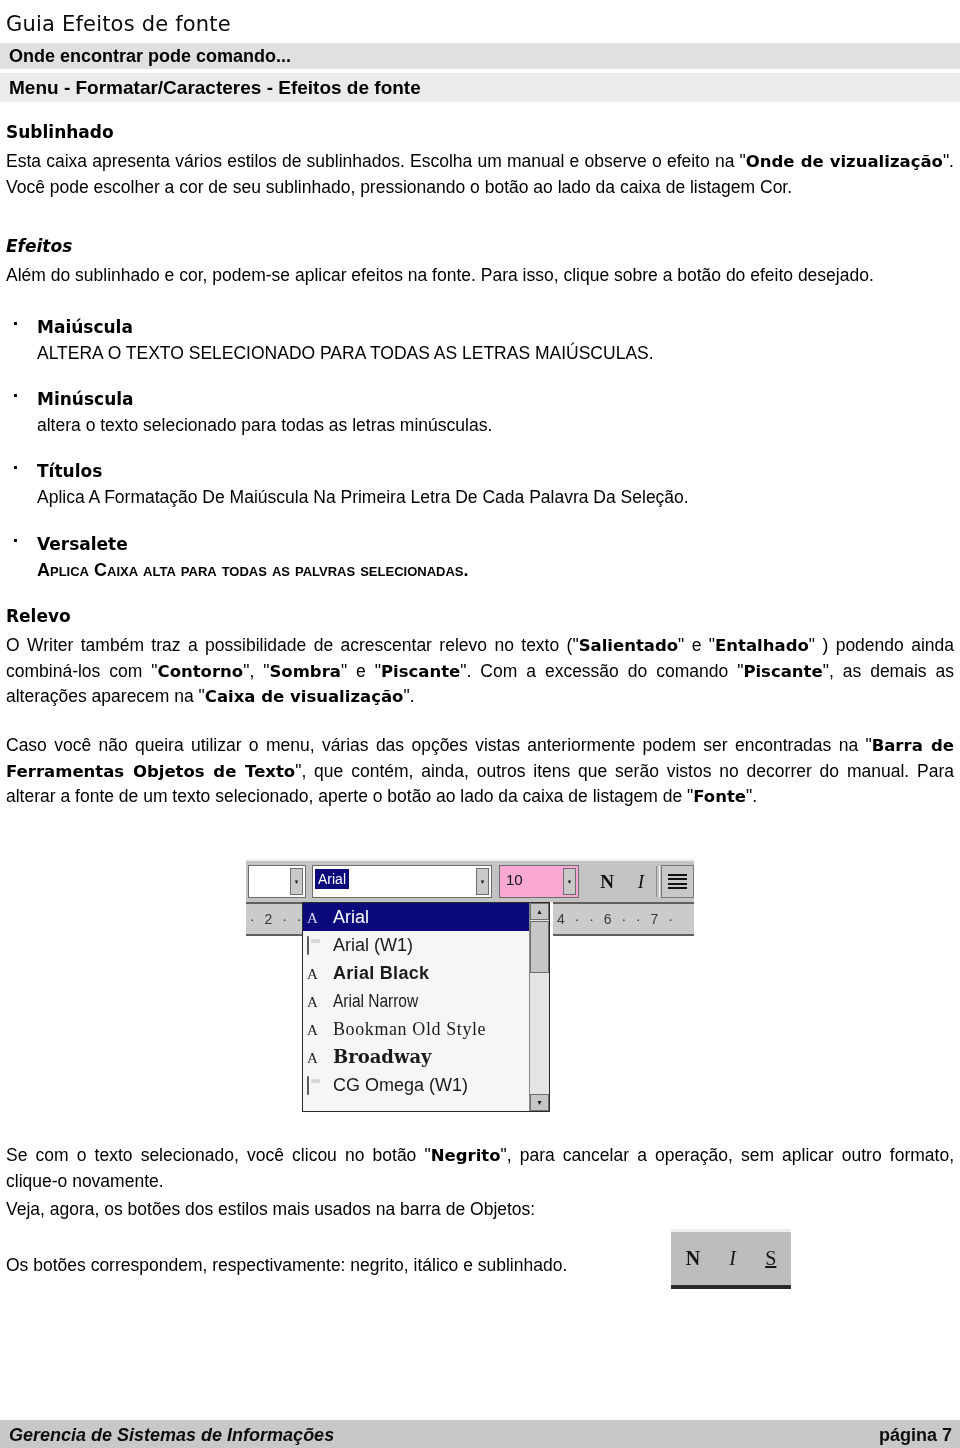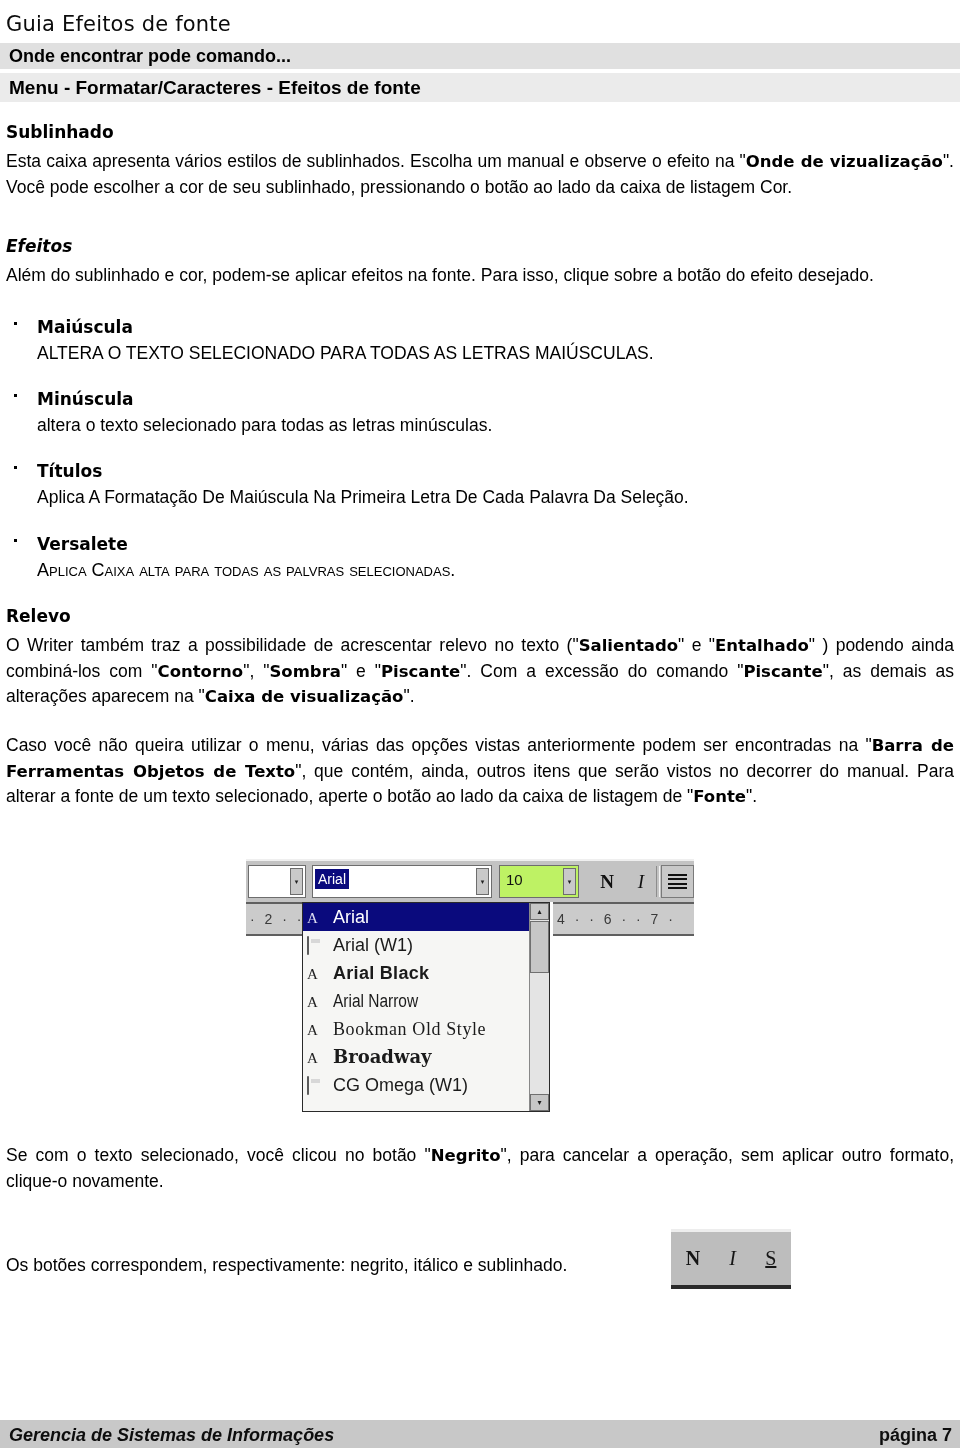--- a/index.html
+++ b/index.html
@@ -113,20 +113,21 @@
   .bullet-desc {
     position: absolute;
     left: 31px;
     font-family: "Liberation Sans", sans-serif;
     font-size: 17.5px;
     white-space: nowrap;
   }
   .smallcaps {
     font-variant: small-caps;
     font-size: 18px;
+    font-weight: bold;
   }
 
   
   .shot {
     position: absolute;
     left: 246px;
     top: 849px;
     width: 448px;
     height: 253px;
   }
@@ -173,21 +174,21 @@
     background: #0a0a7d;
     color: #ffffff;
     font-size: 14px;
     line-height: 20px;
     font-family: "Liberation Sans", sans-serif;
   }
   .sizebox {
     position: absolute;
     left: 253px; top: 4px;
     width: 80px; height: 33px;
-    background: #bef264;
+    background: #f9a8d4;
     border: 1px solid #6d6d6d;
     box-sizing: border-box;
   }
   .sizebox .val {
     position: absolute;
     left: 6px; top: 5px;
     font-size: 15px;
     font-family: "Liberation Sans", sans-serif;
     color: #111;
   }
@@ -533,20 +534,21 @@
       <div class="dl-scroll">
         <div class="dl-sb-btn dl-sb-up">▴</div>
         <div class="dl-sb-thumb"></div>
         <div class="dl-sb-btn dl-sb-down">▾</div>
       </div>
     </div>
   </div>
 
   <div class="para" style="top:1133px;"><span>Se com o texto selecionado, você clicou no botão "</span><span class="inline-b">Negrito</span><span>", para cancelar a operação, sem aplicar outro formato, clique-o novamente.</span></div>
 
+  <div class="para" style="top:1187px;">Veja, agora, os botões dos estilos mais usados na barra de Objetos:</div>
 
   <div class="para" style="top:1243px; width:660px;">Os botões correspondem, respectivamente: negrito, itálico e sublinhado.</div>
 
   <div class="nis">
     <span class="n">N</span>
     <span class="i">I</span>
     <span class="s">S</span>
   </div>
 
   <div class="footer-band">

